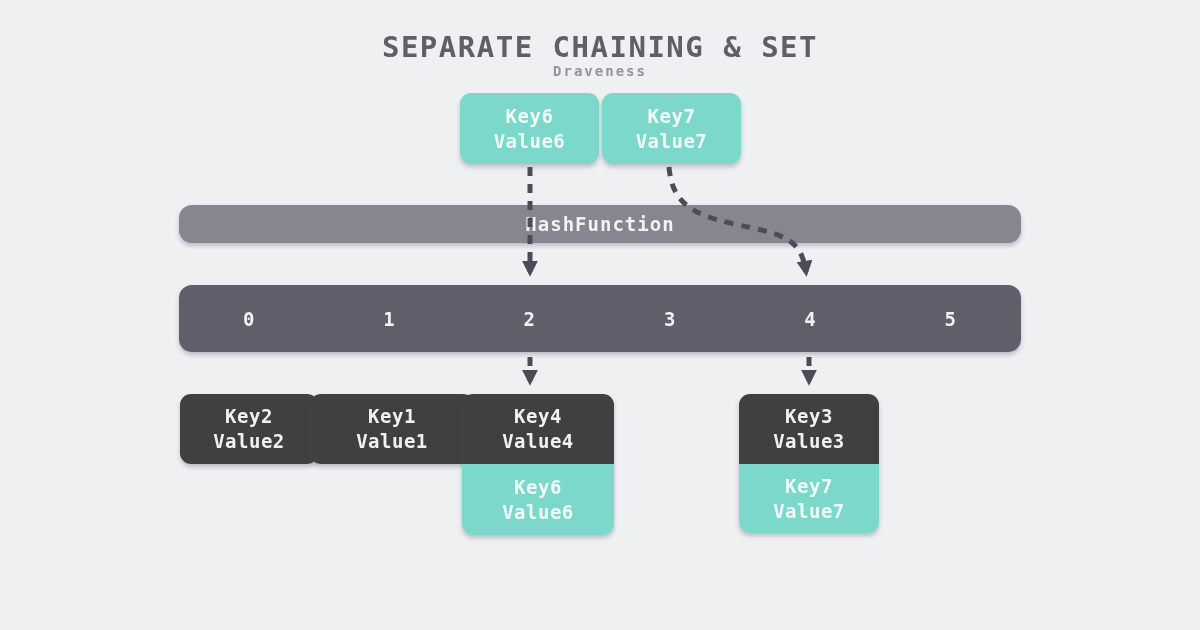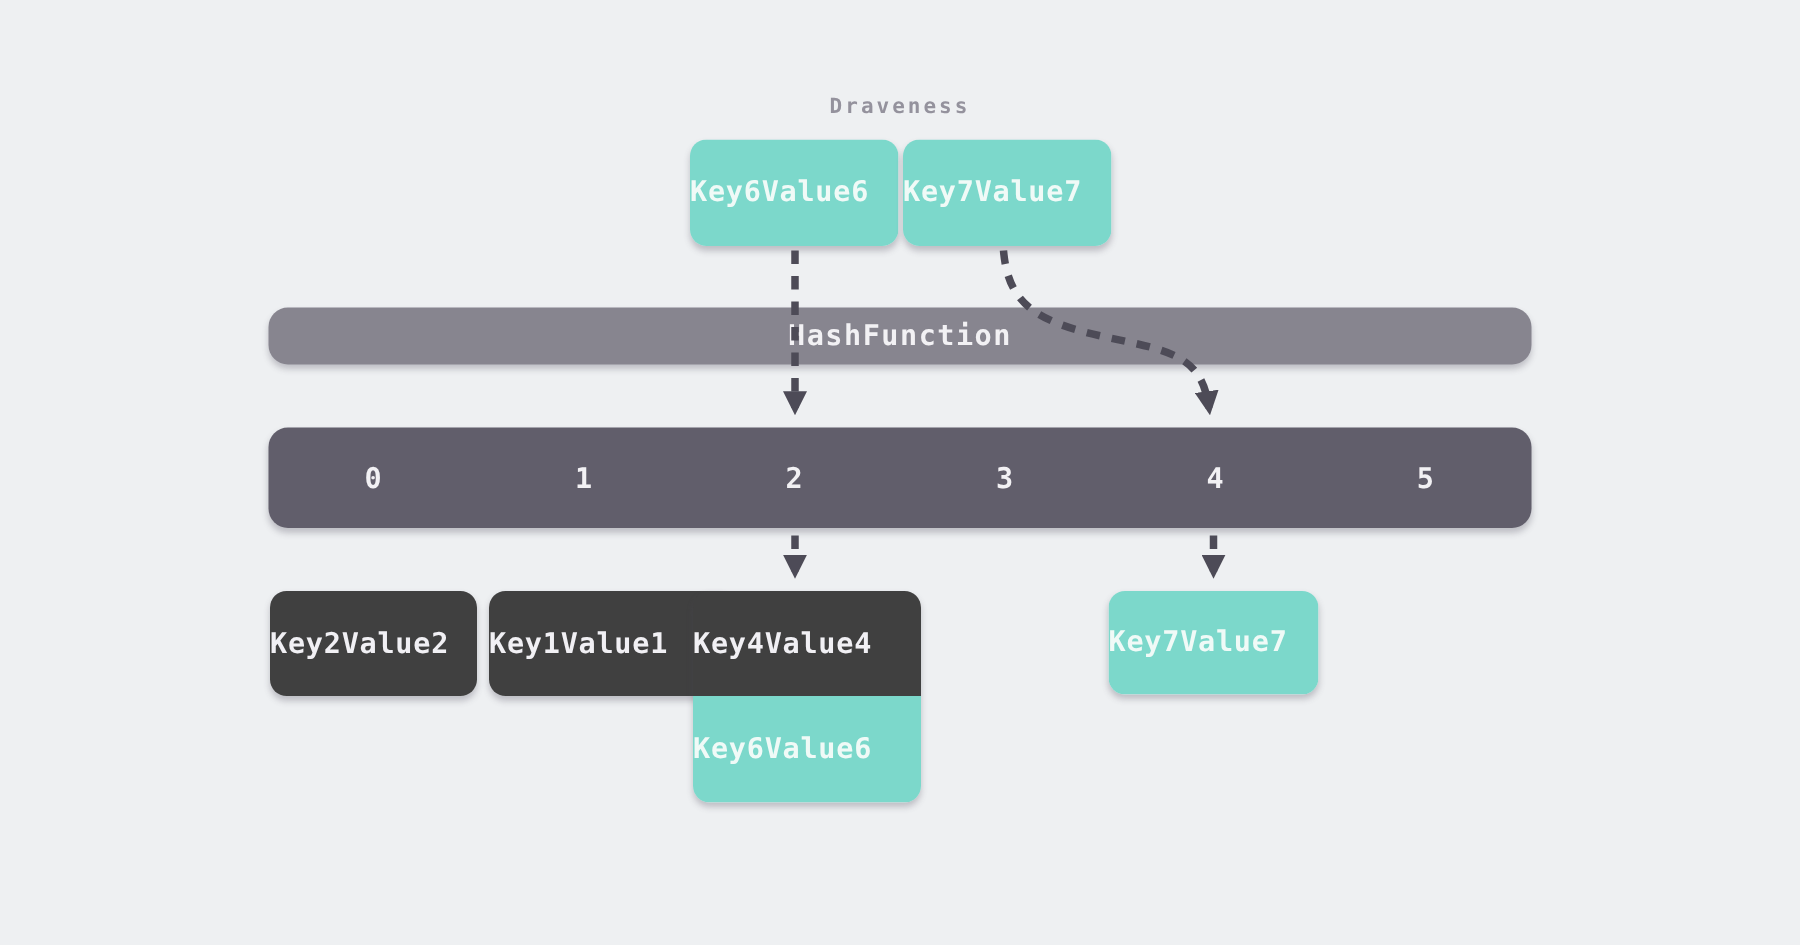--- a/index.html
+++ b/index.html
@@ -31,22 +31,23 @@
   .box {
     position: absolute;
     border-radius: 11px;
     box-shadow: 0 3px 4px rgba(80, 77, 92, 0.30);
     overflow: hidden;
     display: flex;
     flex-direction: column;
   }
   .entry {
     display: flex;
-    flex-direction: row;
+    flex-direction: column;
     align-items: center;
+    justify-content: center;
     font-size: 19px; font-weight: bold;
     letter-spacing: 0.5px;
     line-height: 25px;
     text-align: center;
   }
   .entry.dark  { background: #404040; color: #F1F0F4; }
   .entry.teal  { background: #7CD8CB; color: #F0FAF7; }
   .top-key { top: 93px; height: 71px; width: 139px; }
   .top-key .entry { flex: 1; }
   .bar {
@@ -77,20 +78,21 @@
     position: absolute; left: 0; top: 0;
     width: 1200px; height: 630px;
     pointer-events: none;
   }
 </style>
 </head>
 <body>
 
 <div class="canvas">
 
+  <div class="title">SEPARATE CHAINING &amp; SET</div>
   <div class="subtitle">Draveness</div>
 
   <div class="box top-key" style="left:460px">
     <div class="entry teal">
       <span>Key6</span>
       <span>Value6</span>
     </div>
   </div>
   <div class="box top-key" style="left:602px">
     <div class="entry teal">
@@ -112,39 +114,43 @@
     <span class="cell">5</span>
   </div>
 
   <div class="box" style="left:180px; top:394px; width:138px;">
     <div class="entry dark" style="height:70px">
       <span>Key2</span>
       <span>Value2</span>
     </div>
   </div>
 
-  <div class="box" style="left:326px; top:394px; width:164px;">
+  <div class="box" style="left:310px; top:394px; width:164px;">
     <div class="entry dark" style="height:70px">
       <span>Key1</span>
       <span>Value1</span>
     </div>
   </div>
 
   <div class="box" style="left:462px; top:394px; width:152px;">
     <div class="entry dark" style="height:70px">
       <span>Key4</span>
       <span>Value4</span>
     </div>
     <div class="entry teal" style="height:71px">
       <span>Key6</span>
       <span>Value6</span>
     </div>
   </div>
 
   <div class="box" style="left:739px; top:394px; width:140px;">
+    <div class="entry dark" style="height:70px">
+      <span>Key3</span>
+      <span>Value3</span>
+    </div>
     <div class="entry teal" style="height:69px">
       <span>Key7</span>
       <span>Value7</span>
     </div>
   </div>
 
   <svg class="arrows" viewBox="0 0 1200 630">
     <defs>
       <marker id="ah" viewBox="0 0 10 10" refX="7" refY="5" markerWidth="3.2" markerHeight="3.2" orient="auto">
         <path d="M0,0 L10,5 L0,10 z" fill="#4D4B57"></path>

